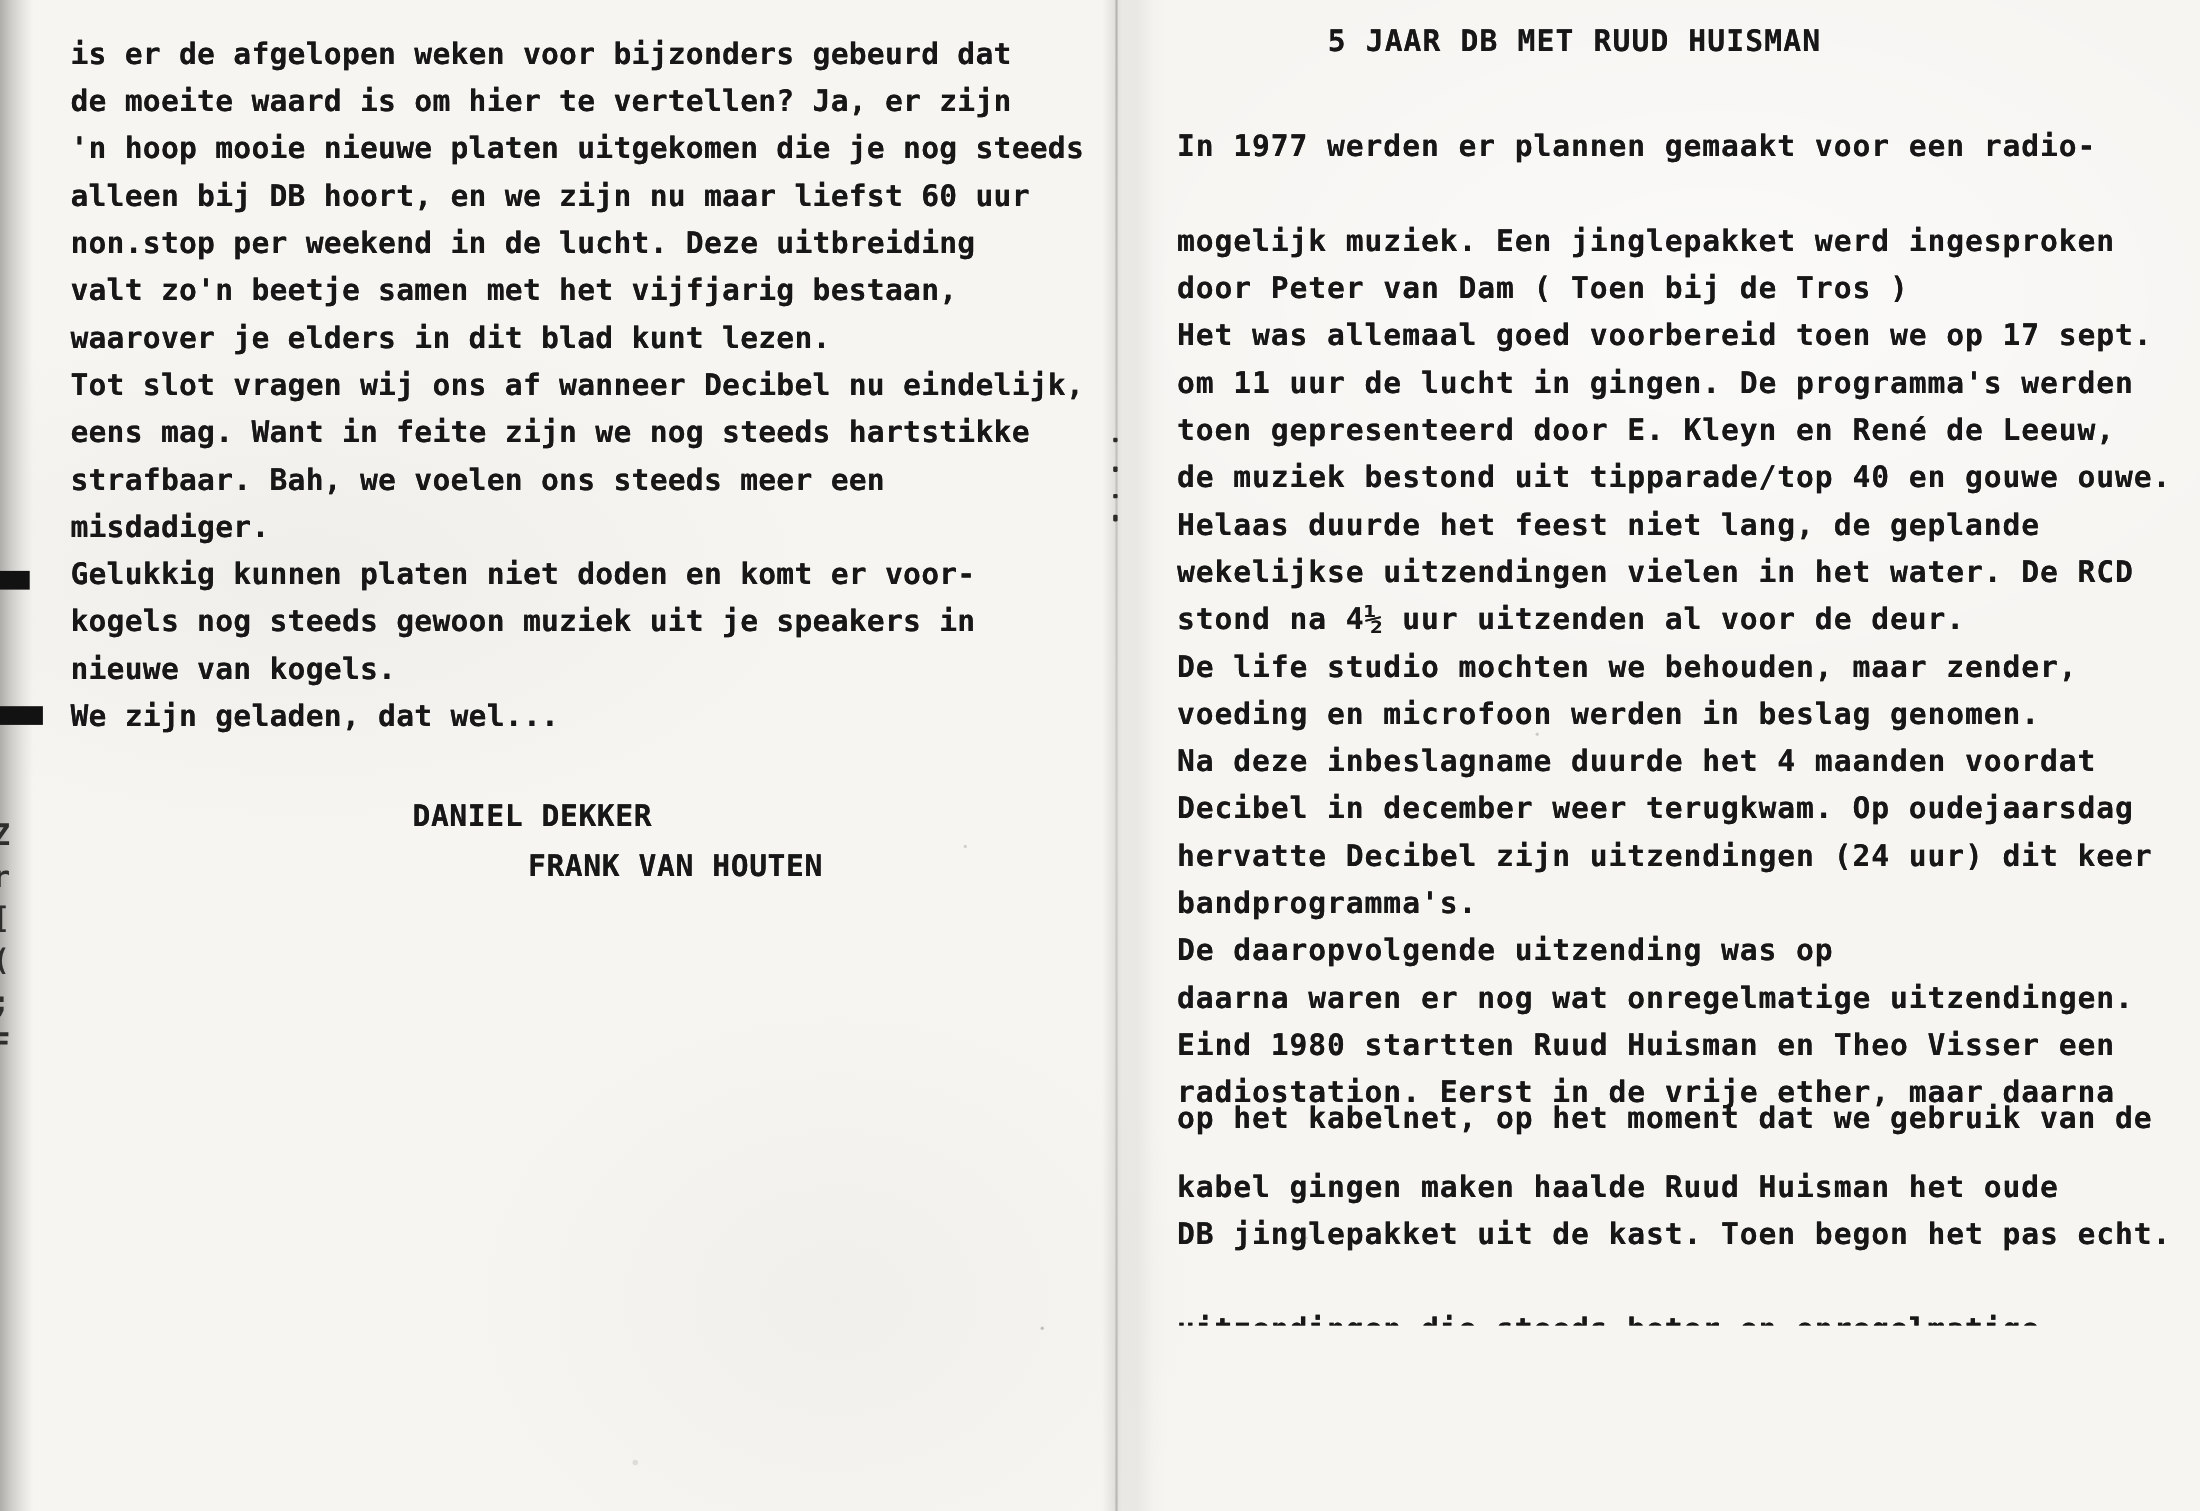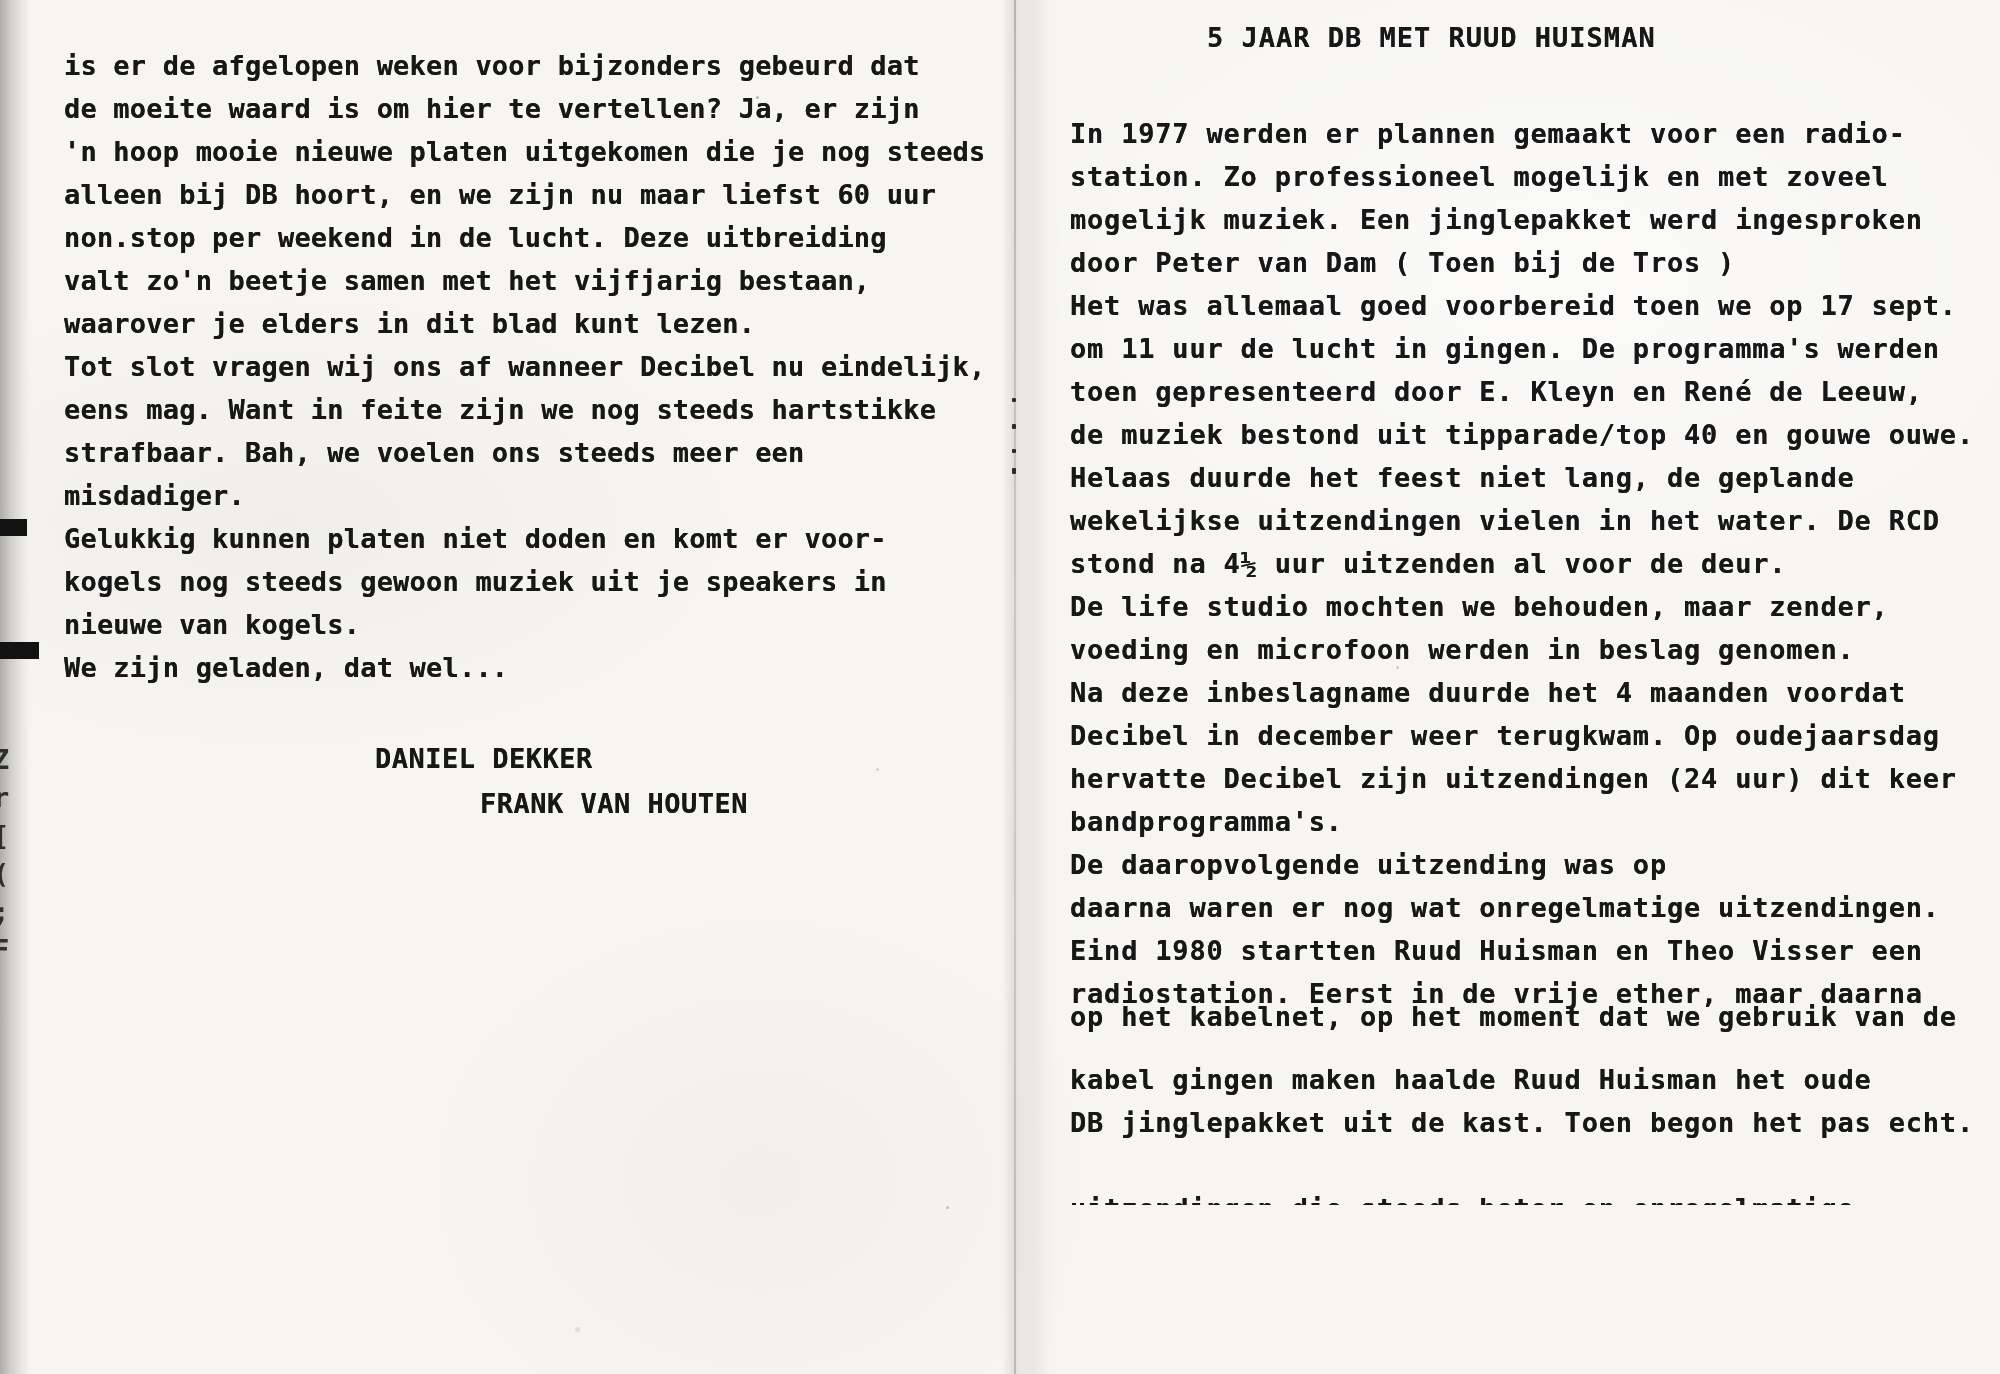--- a/index.html
+++ b/index.html
@@ -68,21 +68,21 @@
       120px 672px 0 rgba(60,60,55,0.2),
       1110px 980px 0 rgba(60,60,55,0.15),
       430px 1028px 0 rgba(60,60,55,0.18);
   }
 </style>
 </head>
 <body>
 
 <div id="scan">
 
-  <div style="position:absolute;left:0;top:16px;width:1013px;height:1034px;overflow:hidden;">
+  <div style="position:absolute;left:0;top:0;width:1013px;height:1034px;overflow:hidden;">
     <div class="tw left-line" style="top:36px">is er de afgelopen weken voor bijzonders gebeurd dat</div>
     <div class="tw left-line" style="top:79px">de moeite waard is om hier te vertellen? Ja, er zijn</div>
     <div class="tw left-line" style="top:122px">'n hoop mooie nieuwe platen uitgekomen die je nog steeds</div>
     <div class="tw left-line" style="top:165px">alleen bij DB hoort, en we zijn nu maar liefst 60 uur</div>
     <div class="tw left-line" style="top:208px">non.stop per weekend in de lucht. Deze uitbreiding</div>
     <div class="tw left-line" style="top:251px">valt zo'n beetje samen met het vijfjarig bestaan,</div>
     <div class="tw left-line" style="top:294px">waarover je elders in dit blad kunt lezen.</div>
     <div class="tw left-line" style="top:337px">Tot slot vragen wij ons af wanneer Decibel nu eindelijk,</div>
     <div class="tw left-line" style="top:380px">eens mag. Want in feite zijn we nog steeds hartstikke</div>
     <div class="tw left-line" style="top:423px">strafbaar. Bah, we voelen ons steeds meer een</div>
@@ -100,21 +100,20 @@
     <div class="promo" style="top:1000px">VOLGENDE</div>
     <div class="promo" style="top:1090px">PAGINA'S</div>
     <div class="promo" style="top:1178px">5 JAAR</div>
     <div class="promo" style="top:1268px">DB</div>
   </div>
 
   <div style="position:absolute;left:1013px;top:0;width:987px;height:1205px;overflow:hidden;">
     <div class="tw title-line" style="top:24px;left:194px">5 JAAR DB MET RUUD HUISMAN</div>
 
     <div class="tw" style="top:120px;left:57px;letter-spacing:0.8px">In 1977 werden er plannen gemaakt voor een radio-</div>
-    <div class="tw" style="top:163px;left:57px;letter-spacing:0.8px">station. Zo professioneel mogelijk en met zoveel</div>
     <div class="tw" style="top:206px;left:57px;letter-spacing:0.8px">mogelijk muziek. Een jinglepakket werd ingesproken</div>
     <div class="tw" style="top:249px;left:57px;letter-spacing:0.8px">door Peter van Dam ( Toen bij de Tros )</div>
     <div class="tw" style="top:292px;left:57px;letter-spacing:0.8px">Het was allemaal goed voorbereid toen we op 17 sept.</div>
     <div class="tw" style="top:335px;left:57px;letter-spacing:0.8px">om 11 uur de lucht in gingen. De programma's werden</div>
     <div class="tw" style="top:378px;left:57px;letter-spacing:0.8px">toen gepresenteerd door E. Kleyn en René de Leeuw,</div>
     <div class="tw" style="top:421px;left:57px;letter-spacing:0.8px">de muziek bestond uit tipparade/top 40 en gouwe ouwe.</div>
     <div class="tw" style="top:464px;left:57px;letter-spacing:0.8px">Helaas duurde het feest niet lang, de geplande</div>
     <div class="tw" style="top:507px;left:57px;letter-spacing:0.8px">wekelijkse uitzendingen vielen in het water. De RCD</div>
     <div class="tw" style="top:550px;left:57px;letter-spacing:0.8px">stond na 4½ uur uitzenden al voor de deur.</div>
     <div class="tw" style="top:593px;left:57px;letter-spacing:0.8px">De life studio mochten we behouden, maar zender,</div>

